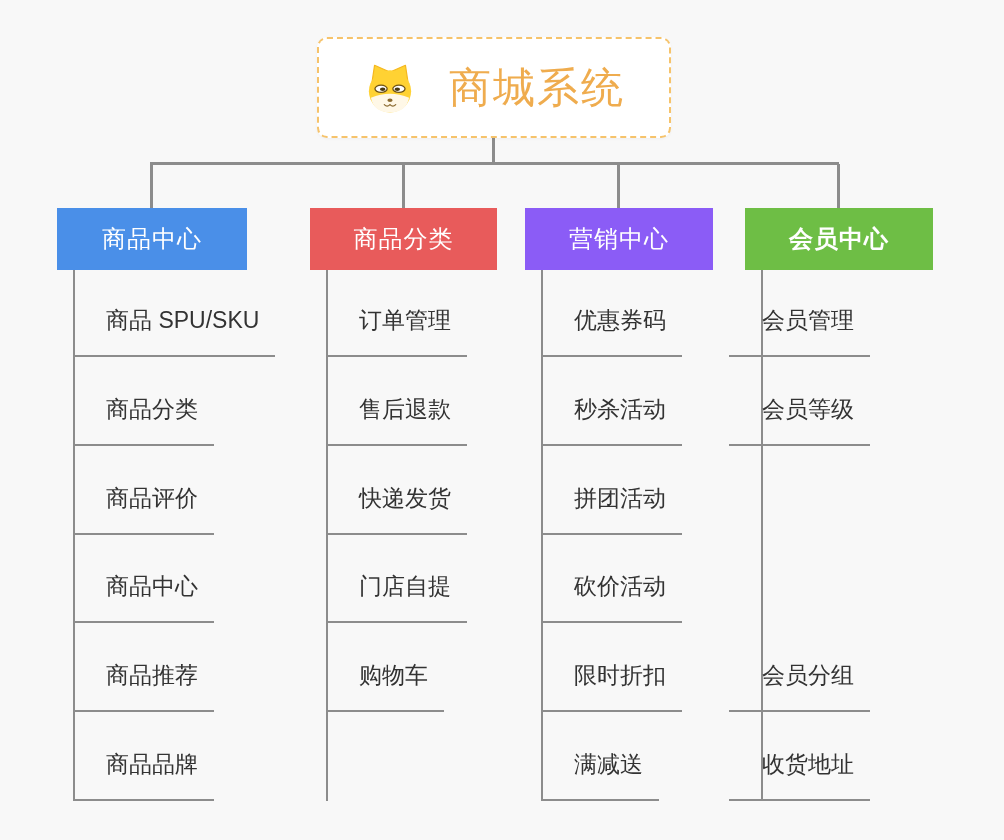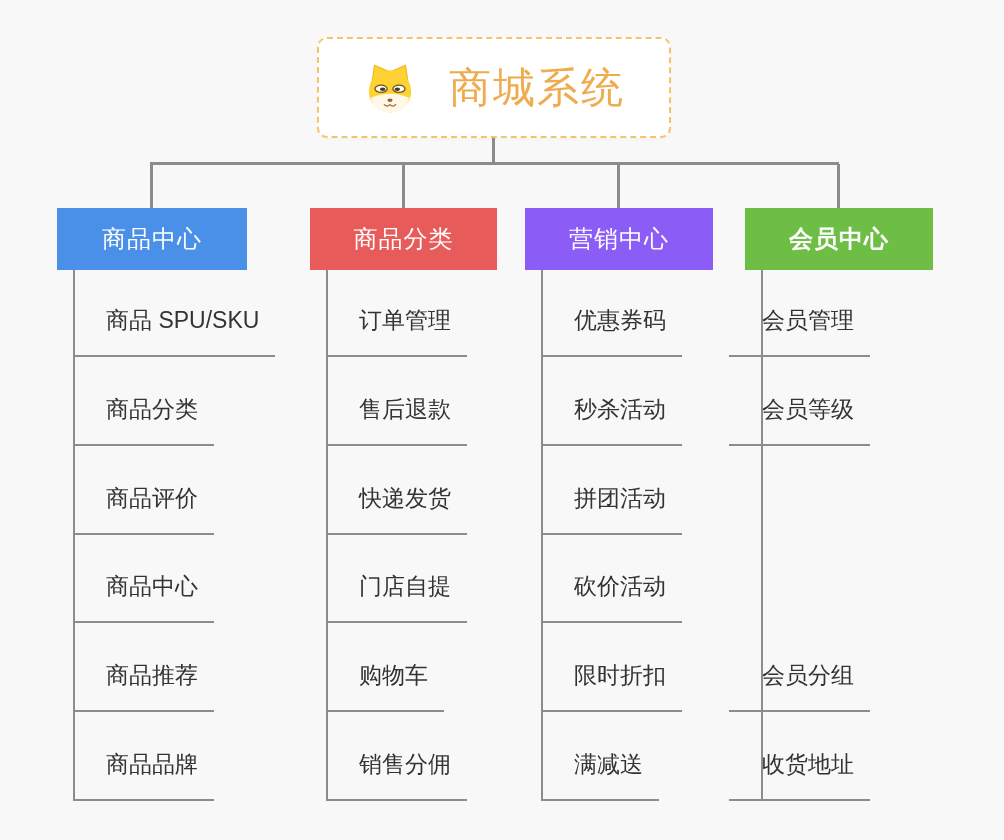--- a/index.html
+++ b/index.html
@@ -129,21 +129,20 @@
   <div class="child c0 r2">商品评价</div>
   <div class="child c0 r3">商品中心</div>
   <div class="child c0 r4">商品推荐</div>
   <div class="child c0 r5">商品品牌</div>
 
   <div class="child c1 r0">订单管理</div>
   <div class="child c1 r1">售后退款</div>
   <div class="child c1 r2">快递发货</div>
   <div class="child c1 r3">门店自提</div>
   <div class="child c1 r4">购物车</div>
-  <div class="child c1 r5">销售分佣</div>
 
   <div class="child c2 r0">优惠券码</div>
   <div class="child c2 r1">秒杀活动</div>
   <div class="child c2 r2">拼团活动</div>
   <div class="child c2 r3">砍价活动</div>
   <div class="child c2 r4">限时折扣</div>
   <div class="child c2 r5">满减送</div>
 
   <div class="child c3 r0">会员管理</div>
   <div class="child c3 r1">会员等级</div>

